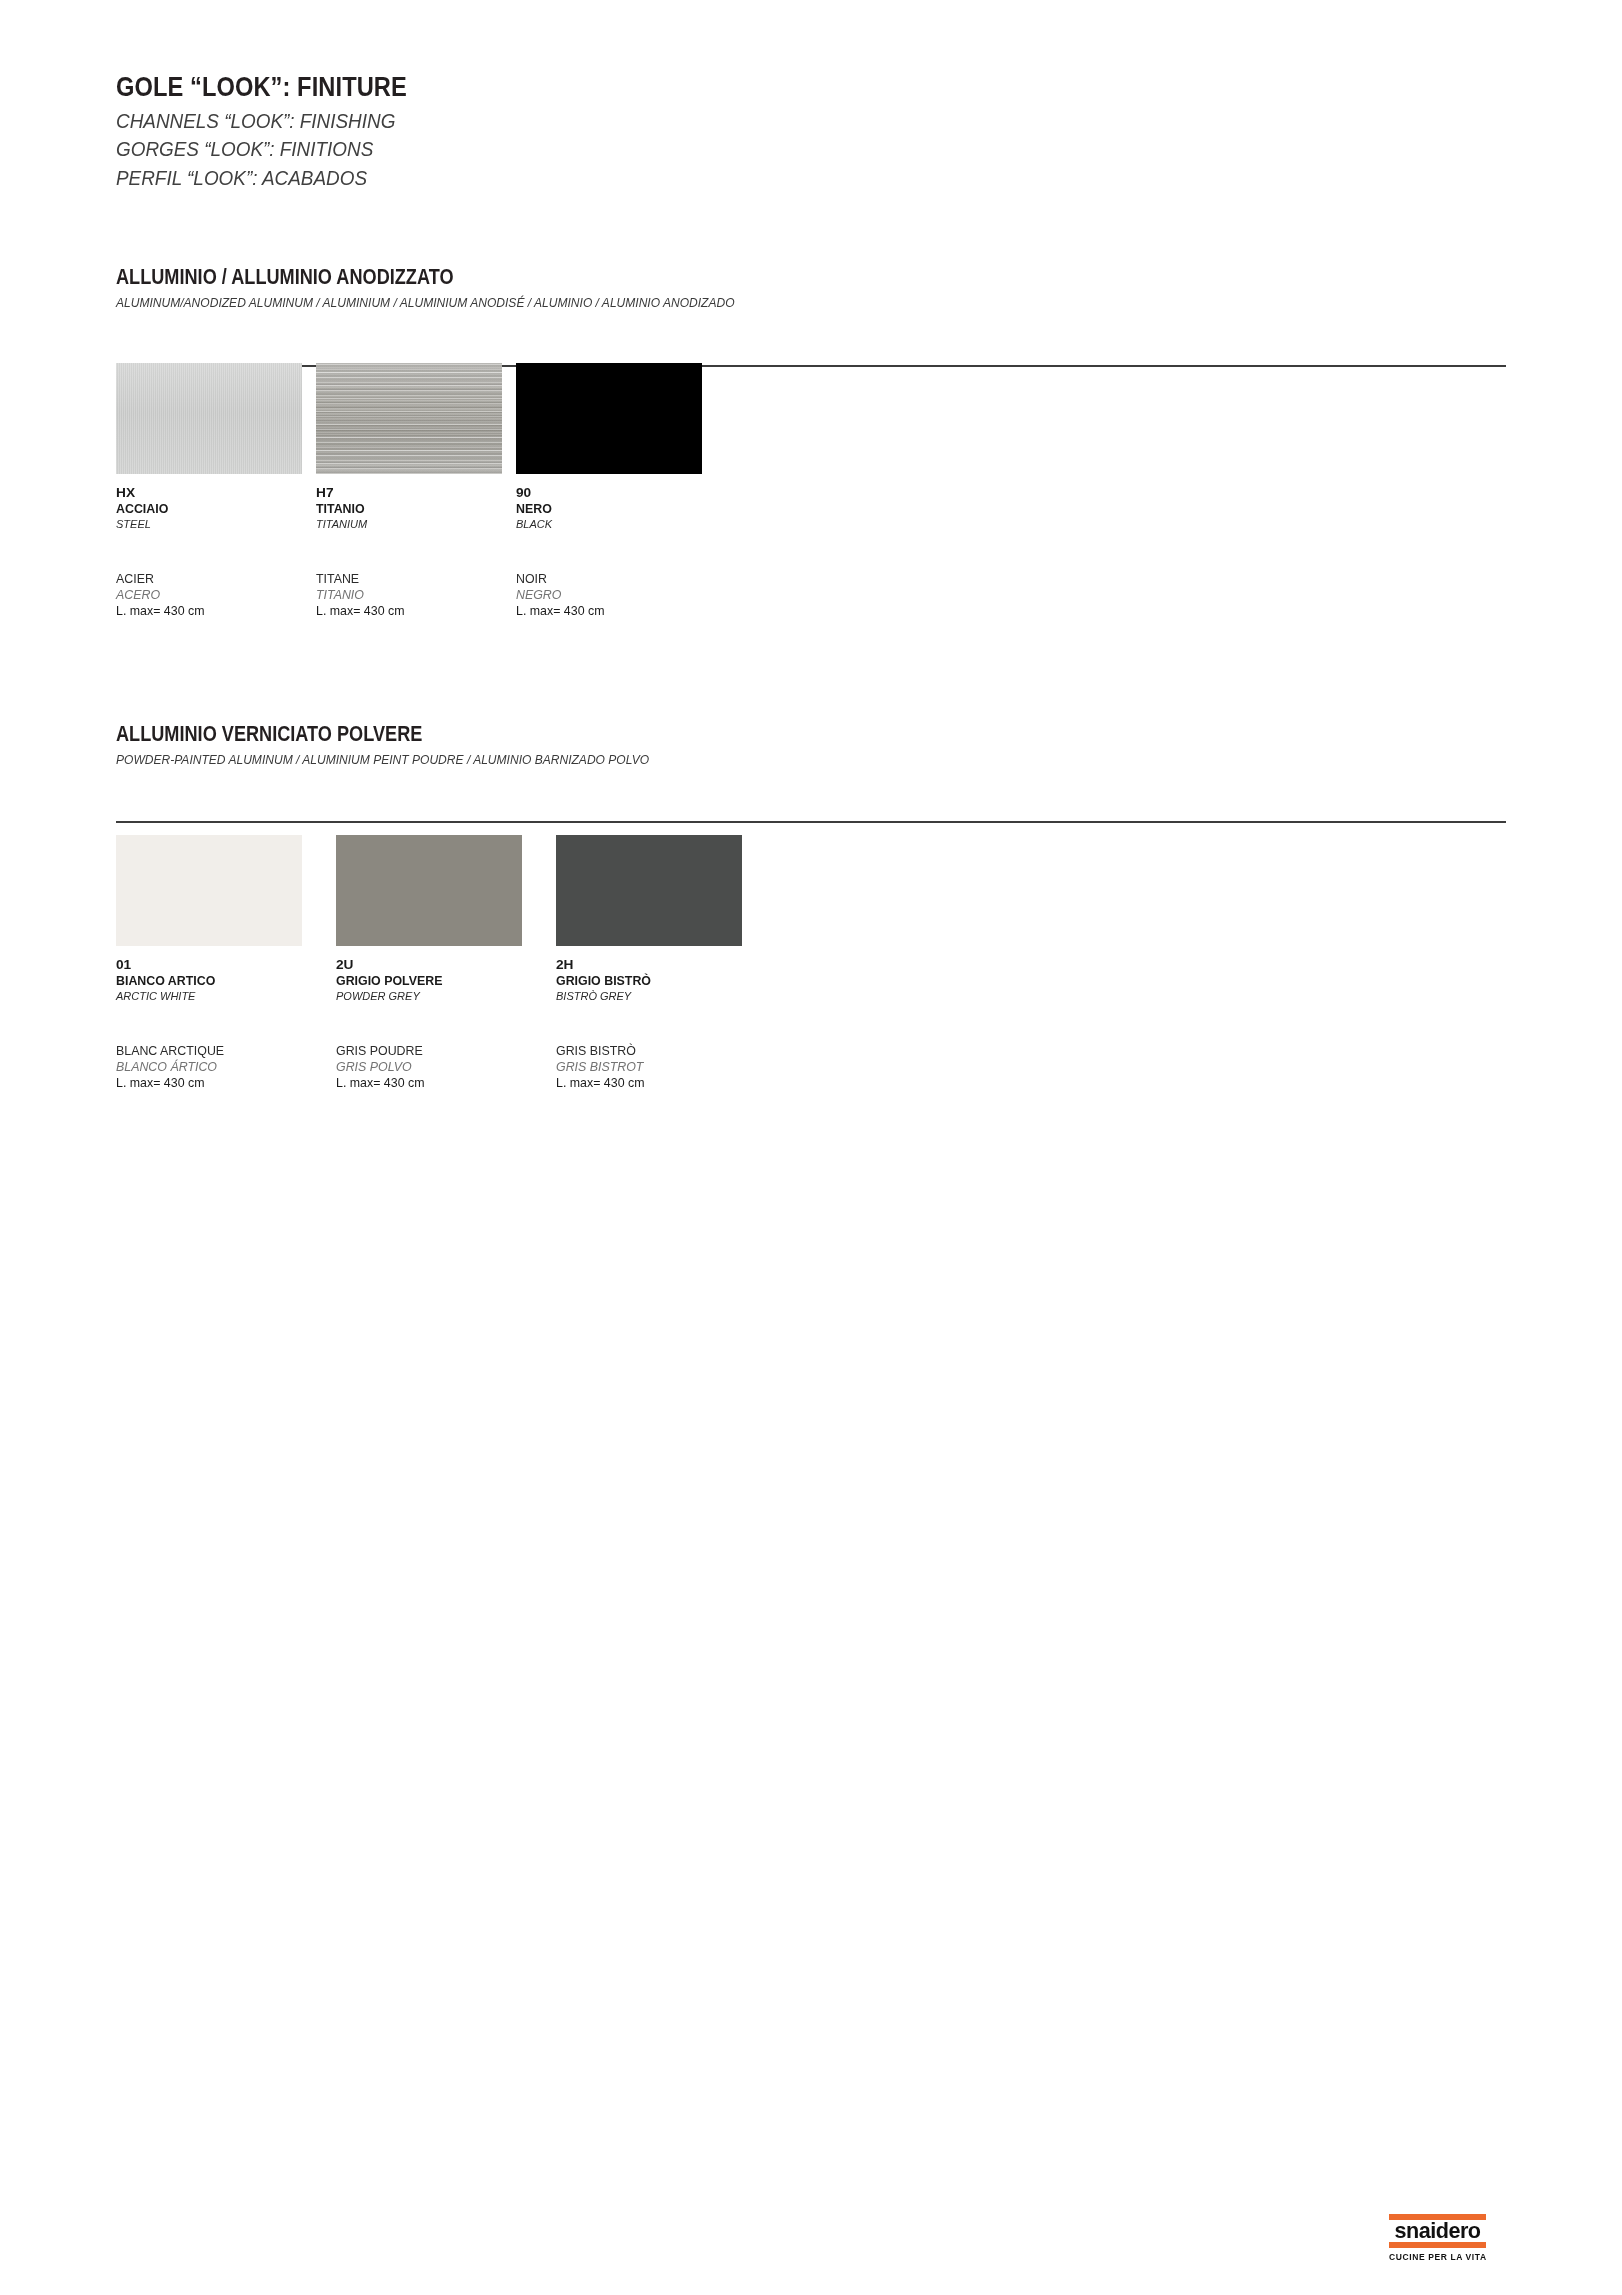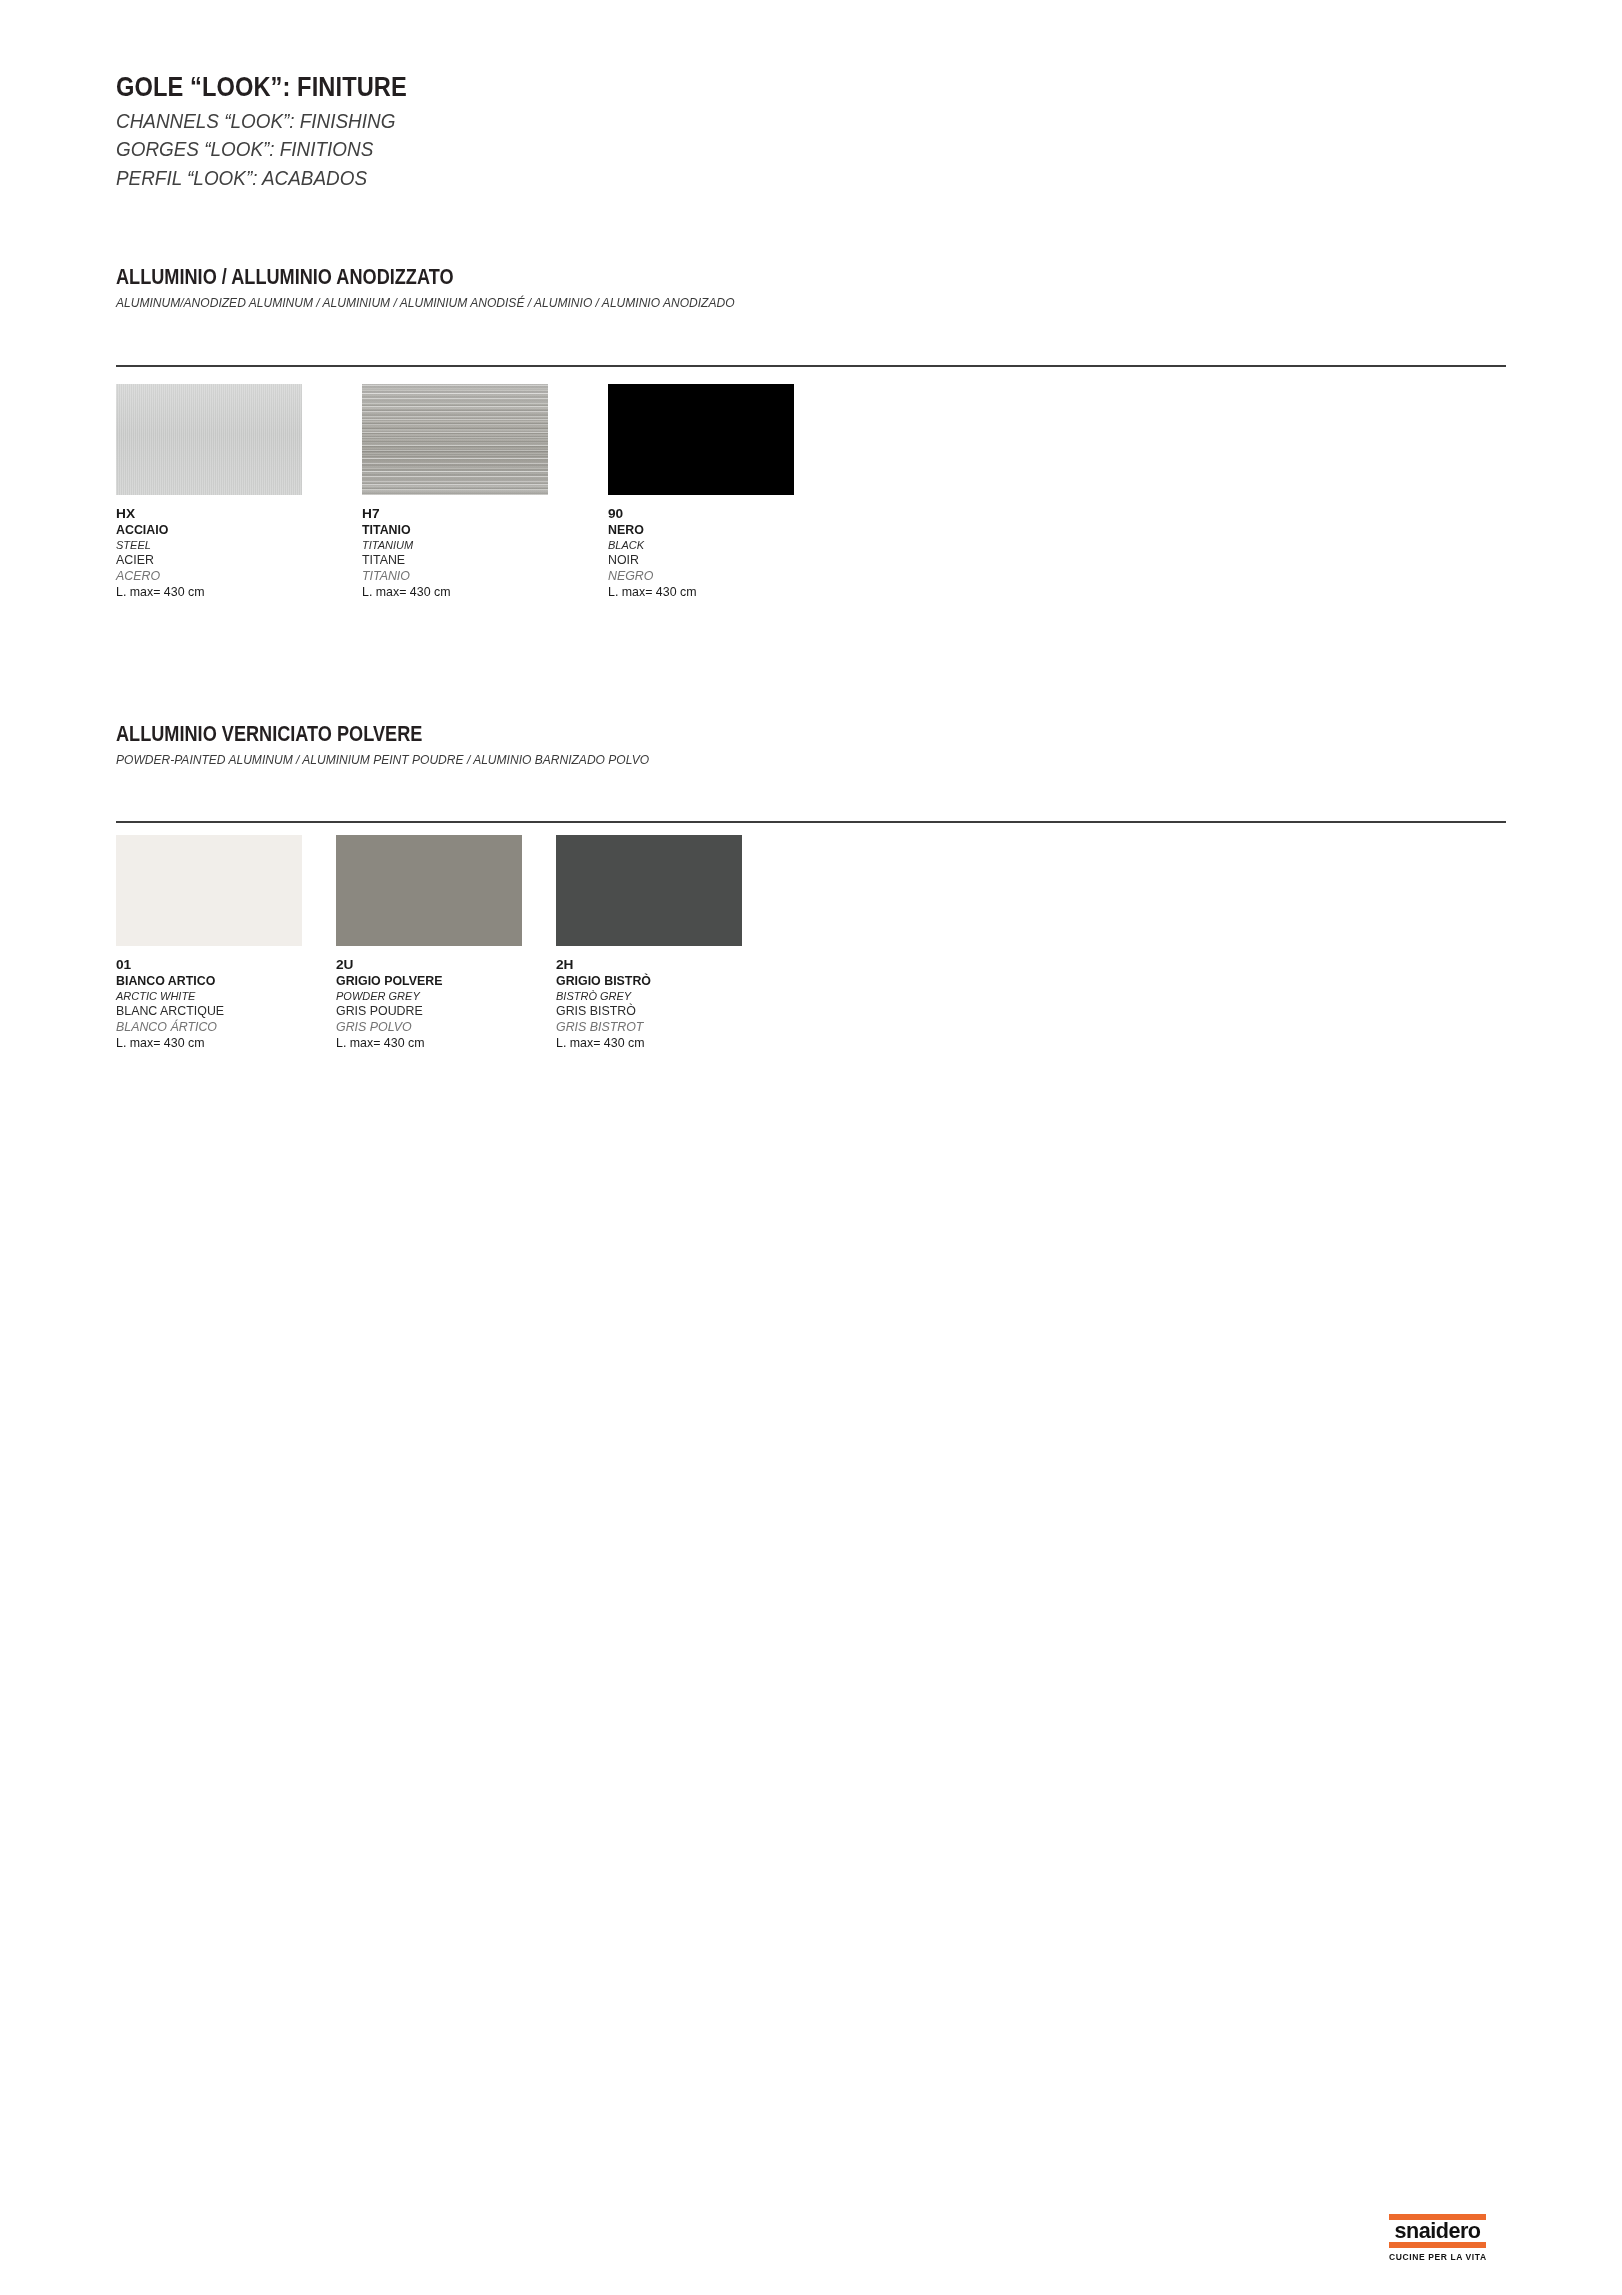--- a/index.html
+++ b/index.html
@@ -88,21 +88,21 @@
   }
   #section-1 .rule { top: 100px; }
   #section-2 .rule { top: 99px; }
 
   
   .swatch-row {
     position: absolute;
     left: 0;
     display: flex;
   }
-  #section-1 .swatch-row { top: 119px; gap: 46px; }
+  #section-1 .swatch-row { top: 98px; }
   #section-2 .swatch-row { top: 113px; gap: 20px; }
 
   .swatch-cell {
     width: 200px;
   }
 
   .chip {
     width: 186px;
     height: 111px;
     display: block;
@@ -154,20 +154,21 @@
   .lb-en {
     font-size: 11px;
     font-style: italic;
     color: #2b2b2b;
     padding-bottom: 3.3px;
   }
   .lb-fr {
     font-size: 12.4px;
     color: #2b2b2b;
     padding-bottom: 3.3px;
+    margin-top: 40px;
   }
   .lb-es {
     font-size: 12.4px;
     font-style: italic;
     color: #737373;
     padding-bottom: 3.9px;
   }
   .lb-max {
     font-size: 12.4px;
     color: #1a1a1a;

